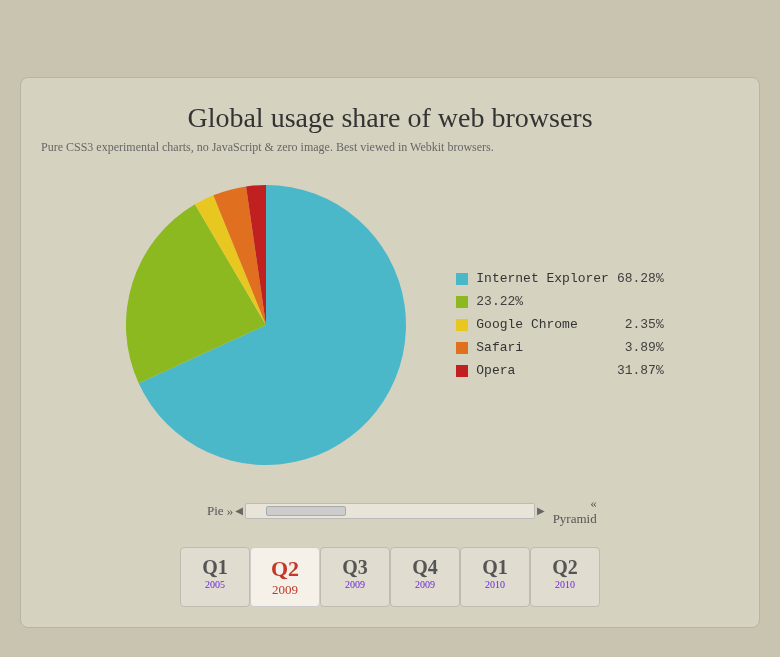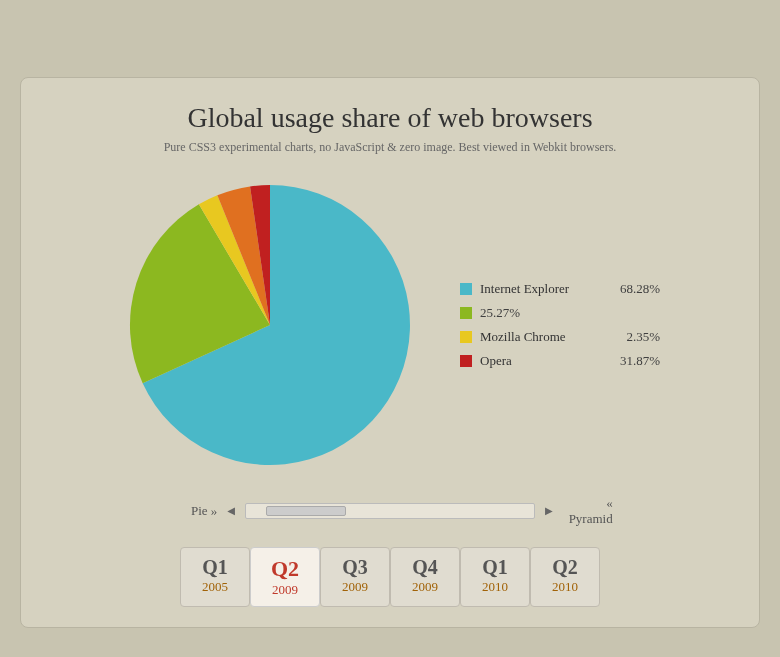--- a/index.html
+++ b/index.html
@@ -25,21 +25,20 @@
 
     .title {
       text-align: center;
       font-size: 28px;
       font-weight: normal;
       color: #333;
       margin-bottom: 6px;
     }
 
     .subtitle {
-      text-align: center;
       font-size: 12px;
       color: #666;
       margin-bottom: 20px;
     }
 
     .chart-area {
       display: flex;
       align-items: center;
       justify-content: center;
       gap: 40px;
@@ -64,41 +63,42 @@
       gap: 8px;
       min-width: 200px;
     }
 
     .legend-item {
       display: flex;
       align-items: center;
       gap: 8px;
       font-size: 13px;
       color: #333;
+      font-family: Liberation Mono, monospace;
     }
 
     .legend-color {
       width: 12px;
       height: 12px;
       flex-shrink: 0;
     }
 
     .legend-name {
       flex: 1;
     }
 
     .legend-value {
       color: #404040;
     }
 
     .nav-area {
       display: flex;
       align-items: center;
       justify-content: center;
-      gap: 10px;
+      gap: 2px;
       margin-bottom: 20px;
     }
 
     .nav-label {
       font-size: 13px;
       color: #555;
       width: 50px;
       text-align: right;
     }
 
@@ -160,22 +160,22 @@
       font-weight: bold;
       color: #555;
     }
 
     .quarter-btn.active .q-label {
       color: #c0392b;
       font-size: 22px;
     }
 
     .quarter-btn .q-year {
-      font-size: 13px;
-      color: #a16207;
+      font-size: 10px;
+      color: #6d28d9;
     }
 
     .quarter-btn.active .q-year {
       color: #c0392b;
       font-size: 13px;
     }
   </style>
 </head>
 <body>
 
@@ -202,26 +202,31 @@
     </div>
 
     <div class="legend" id="legend-container">
     <div class="legend-item">
       <div class="legend-color" style="background:#4ab8c8"></div>
       <span class="legend-name">Internet Explorer</span>
       <span class="legend-value">68.28%</span>
     </div>
         <div class="legend-item">
       <div class="legend-color" style="background:#8cb820"></div>
-      <span class="legend-value">25.27%</span>
+      <span class="legend-value">23.22%</span>
     </div>
         <div class="legend-item">
       <div class="legend-color" style="background:#e8c820"></div>
-      <span class="legend-name">Mozilla Chrome</span>
+      <span class="legend-name">Google Chrome</span>
       <span class="legend-value">2.35%</span>
+    </div>
+        <div class="legend-item">
+      <div class="legend-color" style="background:#e07020"></div>
+      <span class="legend-name">Safari</span>
+      <span class="legend-value">3.89%</span>
     </div>
         <div class="legend-item">
       <div class="legend-color" style="background:#c02020"></div>
       <span class="legend-name">Opera</span>
       <span class="legend-value">31.87%</span>
     </div>
       </div>
   </div>
 
   <div class="nav-area">

